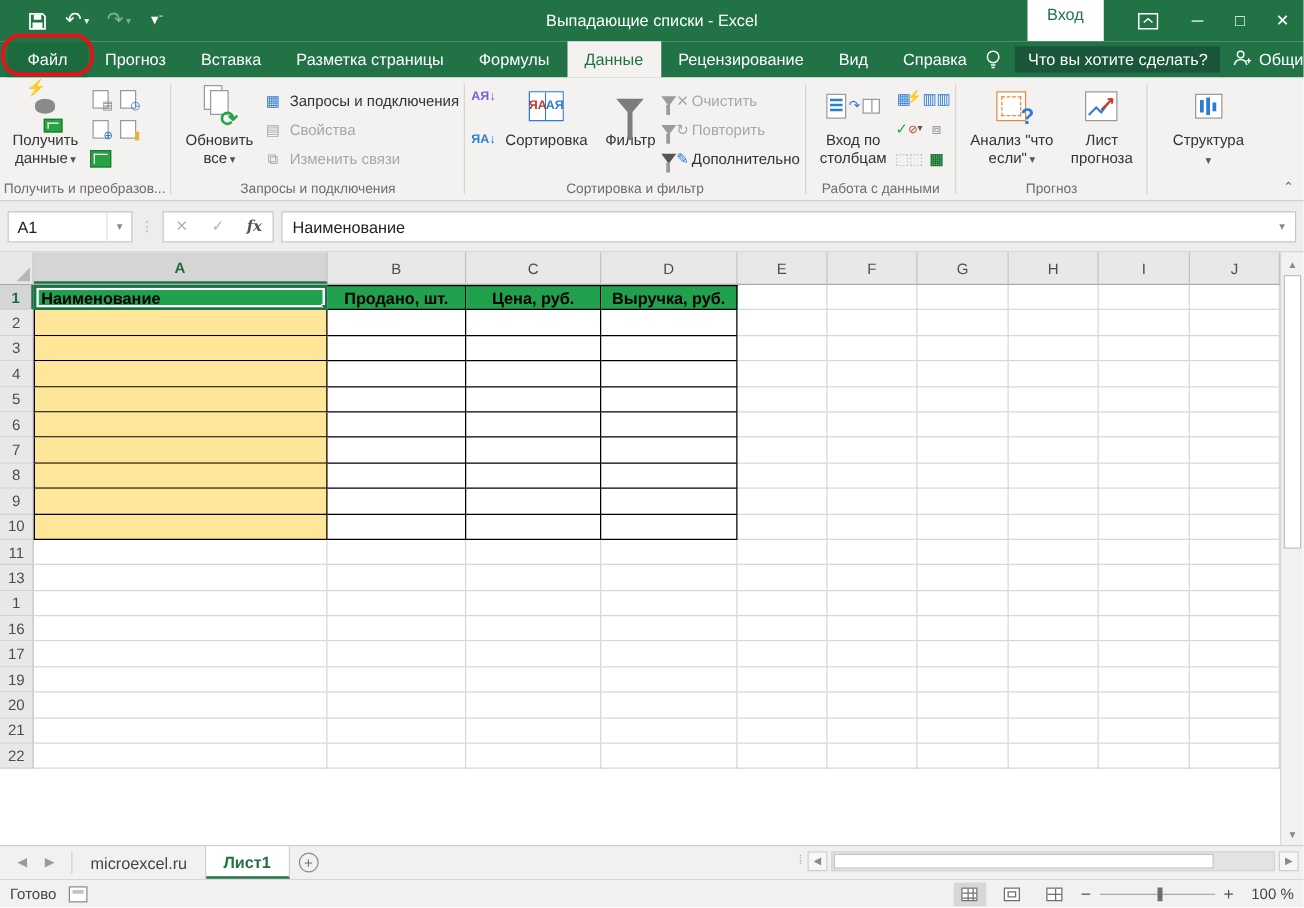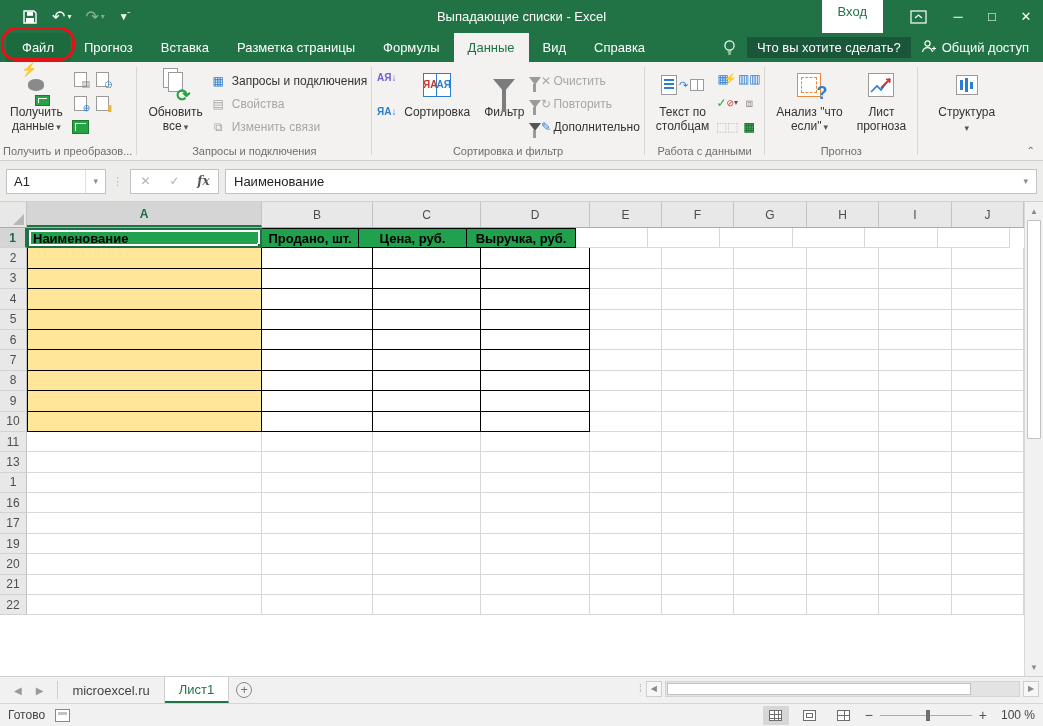--- a/index.html
+++ b/index.html
@@ -117,21 +117,21 @@
   .vs-arrow{height:18px;display:flex;align-items:center;justify-content:center;color:#8a8a8a;font-size:8px;cursor:pointer}
   .vs-track{flex:1;position:relative}
   .vs-thumb{position:absolute;left:2px;right:2px;top:0;height:50%;background:#fff;border:1px solid #c1c1c1;border-radius:1px;cursor:grab}
 
   
   .sheetbar{height:27px;background:#f1f1f1;border-top:1px solid #cfcfcf;display:flex;align-items:stretch;font-size:13px;color:#444;position:relative}
   .snav{display:flex;align-items:center;gap:14px;padding:0 14px;color:#9a9a9a}
   .snav span{font-size:10px;cursor:pointer}
   .sdiv{width:1px;background:#cfcfcf;margin:4px 0}
   .stab{display:flex;align-items:center;padding:0 14px;cursor:pointer;border-right:1px solid #cfcfcf}
-  .stab.active{background:#fff;color:#217346;font-weight:normal;border-bottom:2px solid #217346;border-right:1px solid #cfcfcf}
+  .stab.active{background:#fff;color:#217346;font-weight:bold;border-bottom:2px solid #217346;border-right:1px solid #cfcfcf}
   .addsheet{width:30px;display:flex;align-items:center;justify-content:center;color:#6e6e6e;cursor:pointer}
   .addsheet .plus{width:16px;height:16px;border:1px solid #8a8a8a;border-radius:50%;display:flex;align-items:center;justify-content:center;font-size:12px;line-height:1}
   .hscroll{position:absolute;right:4px;top:3px;width:400px;height:17px;display:flex;align-items:center;gap:3px}
   .hdots{color:#b0b0b0;font-size:10px;letter-spacing:1px;cursor:col-resize}
   .hs-arrow{width:16px;height:16px;border:1px solid #cfcfcf;background:#f6f6f6;display:flex;align-items:center;justify-content:center;font-size:8px;color:#8a8a8a;cursor:pointer}
   .hs-track{flex:1;height:16px;background:#e3e3e3;position:relative;border:1px solid #d4d4d4}
   .hs-thumb{position:absolute;left:1px;top:1px;bottom:1px;width:86%;background:#fff;border:1px solid #c1c1c1;cursor:grab}
 
   
   .statusbar{height:23px;background:#f1f1f1;border-top:1px solid #d6d6d6;display:flex;align-items:center;font-size:12px;color:#444;padding:0 8px;gap:10px}
@@ -185,20 +185,21 @@
 </div>
 
 <div class="tabrow">
   <div class="tabs-left" id="tabs">
       <div class="tab file">Файл<div class="oval"></div></div>
       <div class="tab">Прогноз</div>
       <div class="tab">Вставка</div>
       <div class="tab">Разметка страницы</div>
       <div class="tab">Формулы</div>
       <div class="tab active">Данные</div>
+      <div class="tab">Рецензирование</div>
       <div class="tab">Вид</div>
       <div class="tab">Справка</div>
     </div>
   <div class="tabrow-right">
     <span class="bulb">
       <svg width="15" height="17" viewBox="0 0 15 17">
           <circle cx="7.5" cy="6.5" r="4.6" fill="none" stroke="#fff" stroke-width="1.2"></circle>
           <path d="M5.7 13h3.6M6.2 15h2.6" stroke="#fff" stroke-width="1.2"></path>
         </svg>
     </span>
@@ -329,21 +330,21 @@
           <span class="t2c">
               <span class="doc">
                 <i></i>
                 <i></i>
                 <i></i>
               </span>
               <span style="color:#2b7cd3;font-size:11px">↷</span>
               <span class="cols"></span>
             </span>
         </span>
-        <span>Текст по</span>
+        <span>Вход по</span>
         <span>столбцам</span>
       </div>
       <div class="smallgrid">
         <span class="sicon">
             <span style="color:#2b7cd3">▦</span>
             <span style="color:#f2a33c;font-size:10px;margin-left:-4px">⚡</span>
           </span>
         <span class="sicon" style="color:#2b7cd3">▥▥</span>
         <span class="sicon">
             <span style="color:#27a343">✓</span>
@@ -436,21 +437,21 @@
         <div class="ch" style="width: 72px;">F</div>
         <div class="ch" style="width: 73px;">G</div>
         <div class="ch" style="width: 72px;">H</div>
         <div class="ch" style="width: 73px;">I</div>
         <div class="ch" style="width: 72px;">J</div>
       </div>
     <div class="gridbody" id="gridbody">
         <div class="grow">
           <div class="rh sel">1</div>
           <div class="cell thead selcell tb tb-left tb-top" style="width: 235px;">Наименование<div class="fillhandle"></div></div>
-          <div class="cell thead c-center tb tb-top" style="width: 97px;">Продано, шт.</div>
+          <div class="cell thead c-center tb tb-top" style="width: 111px;">Продано, шт.</div>
           <div class="cell thead c-center tb tb-top" style="width: 108px;">Цена, руб.</div>
           <div class="cell thead c-center tb tb-top" style="width: 109px;">Выручка, руб.</div>
           <div class="cell" style="width: 72px;"></div>
           <div class="cell" style="width: 72px;"></div>
           <div class="cell" style="width: 73px;"></div>
           <div class="cell" style="width: 72px;"></div>
           <div class="cell" style="width: 73px;"></div>
           <div class="cell" style="width: 72px;"></div>
         </div>
         <div class="grow">

